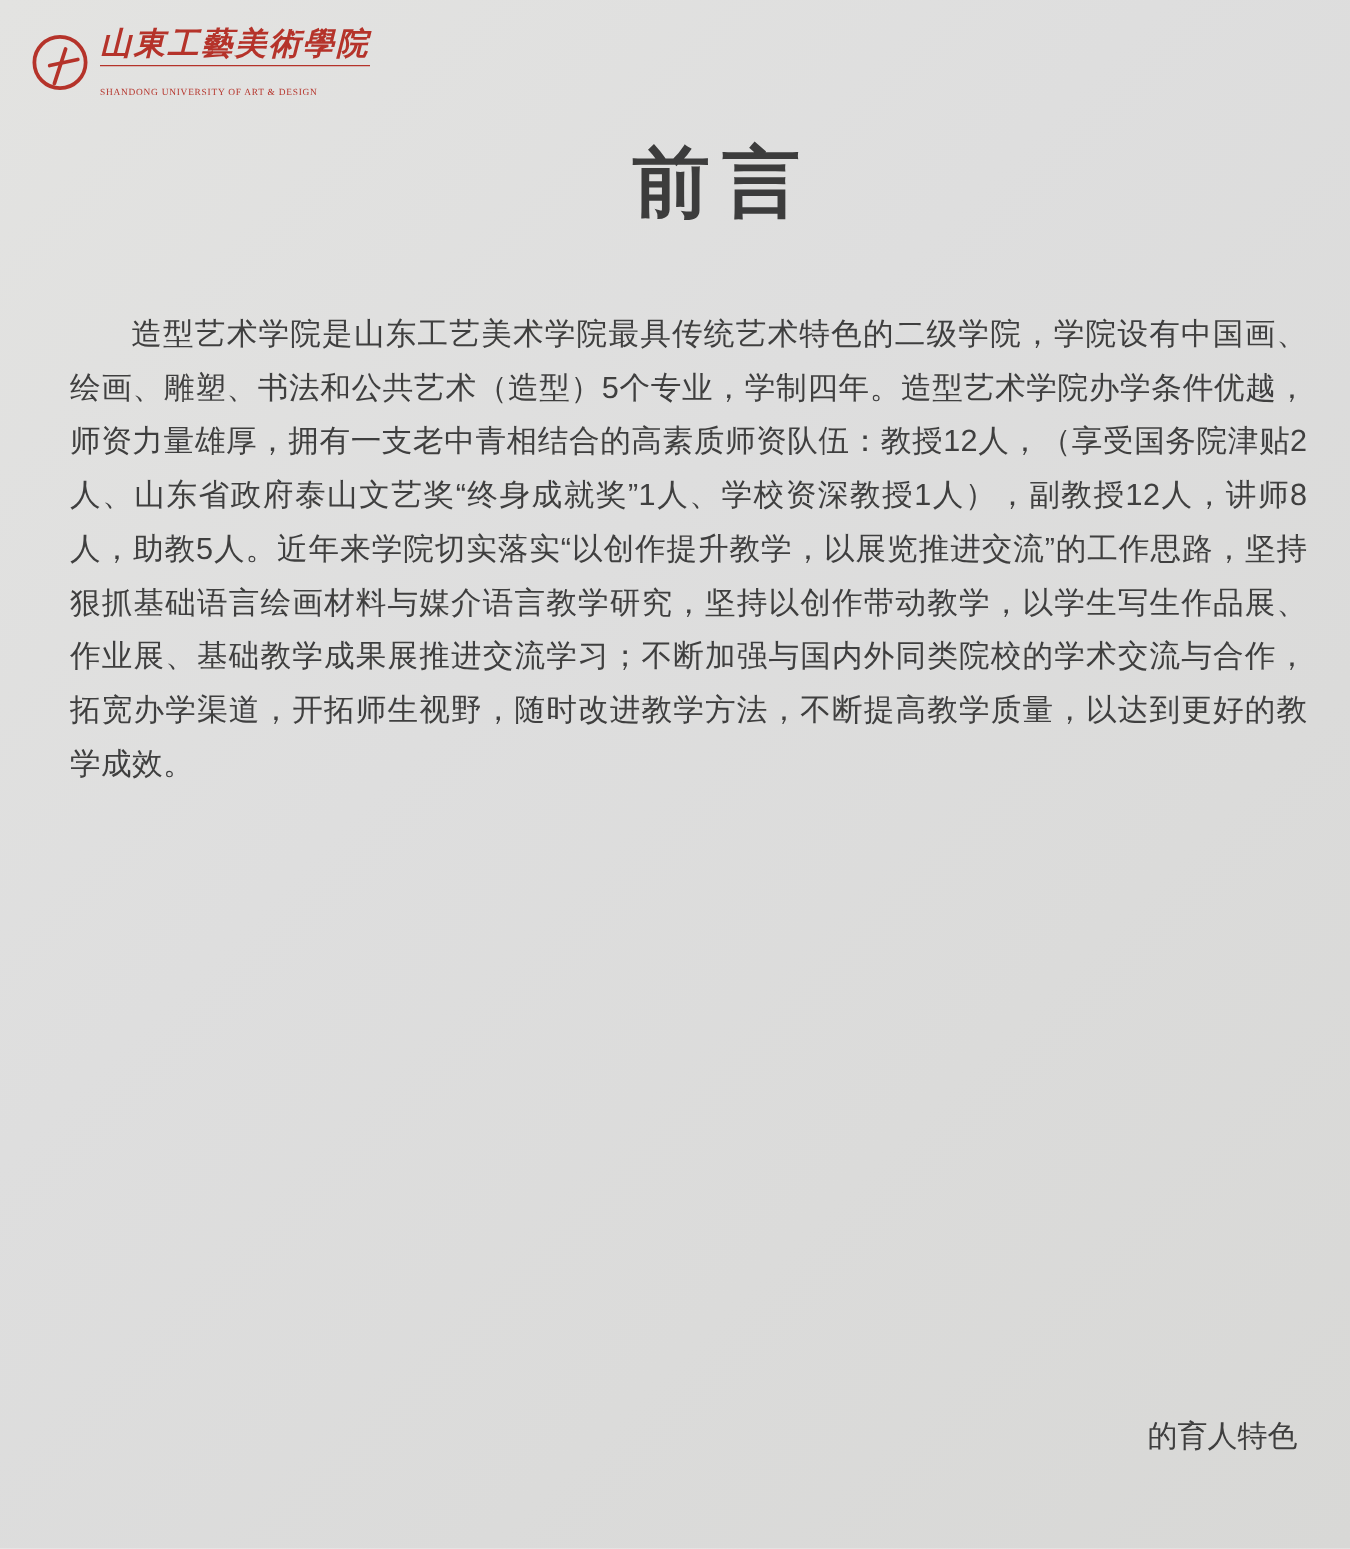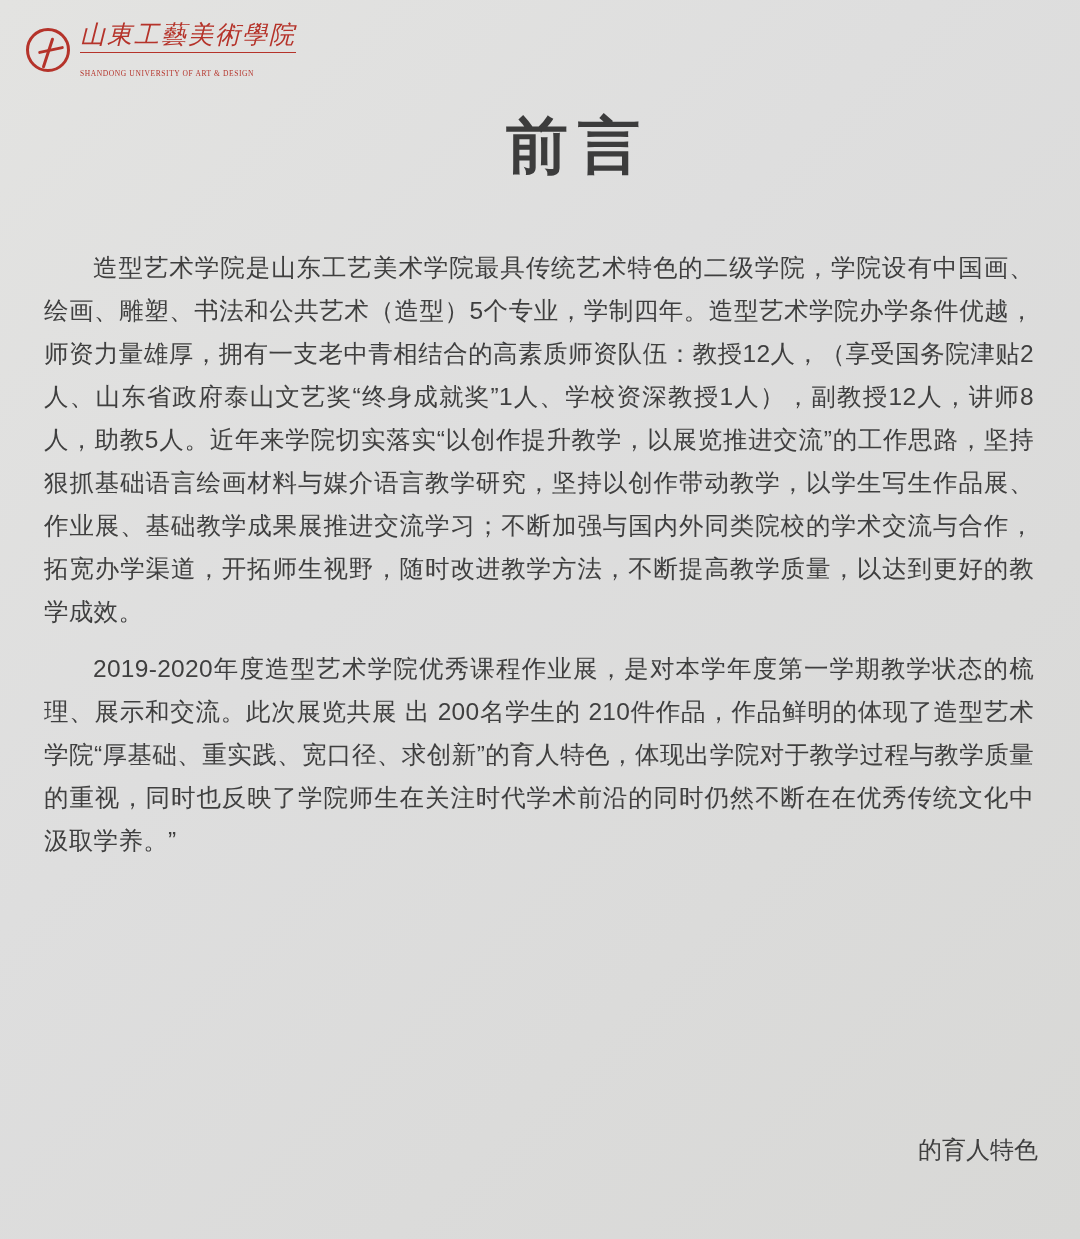--- a/index.html
+++ b/index.html
@@ -58,21 +58,21 @@
   }
   .logo-text {
     display: flex;
     flex-direction: column;
     justify-content: center;
     line-height: 1;
   }
   .logo-cn {
     font-family: "DejaVu Serif", "Liberation Serif", serif;
     font-size: 25px;
-    font-weight: 400;
+    font-weight: 700;
     color: #b5332a;
     letter-spacing: 2px;
     font-style: italic;
     text-align: right;
   }
   .logo-en {
     margin-top: 5px;
     font-size: 7.5px;
     letter-spacing: 0.6px;
     color: #b5332a;
@@ -93,21 +93,21 @@
     font-weight: 700;
     color: #3c3c3c;
     letter-spacing: 10px;
     padding-left: 38px;
   }
 
   
   .content {
     position: absolute;
     top: 246px;
-    left: 44px;
+    left: 56px;
     width: 990px;
   }
   .para {
     font-size: 24.5px;
     line-height: 43px;
     text-align: justify;
     text-justify: inter-ideograph;
     text-indent: 2em;
     color: #3f3f3f;
     margin: 0 0 14px 0;
@@ -140,18 +140,17 @@
   <div class="logo-text">
     <div class="logo-cn">山東工藝美術學院</div>
     <div class="logo-en">SHANDONG UNIVERSITY OF ART &amp; DESIGN</div>
   </div>
 </div>
 
 <div class="page-title">前言</div>
 
 <div class="content">
   <p class="para">造型艺术学院是山东工艺美术学院最具传统艺术特色的二级学院，学院设有中国画、绘画、雕塑、书法和公共艺术（造型）5个专业，学制四年。造型艺术学院办学条件优越，师资力量雄厚，拥有一支老中青相结合的高素质师资队伍：教授12人，（享受国务院津贴2人、山东省政府泰山文艺奖“终身成就奖”1人、学校资深教授1人），副教授12人，讲师8人，助教5人。近年来学院切实落实“以创作提升教学，以展览推进交流”的工作思路，坚持狠抓基础语言绘画材料与媒介语言教学研究，坚持以创作带动教学，以学生写生作品展、作业展、基础教学成果展推进交流学习；不断加强与国内外同类院校的学术交流与合作，拓宽办学渠道，开拓师生视野，随时改进教学方法，不断提高教学质量，以达到更好的教学成效。</p>
-  <p class="para">2019-2020年度造型艺术学院优秀课程作业展，是对本学年度第一学期教学状态的梳理、展示和交流。此次展览共展 出 200名学生的 210件作品，作品鲜明的体现了造型艺术学院“厚基础、重实践、宽口径、求创新”的育人特色，体现出学院对于教学过程与教学质量的重视，同时也反映了学院师生在关注时代学术前沿的同时仍然不断在在优秀传统文化中汲取学养。”</p>
 </div>
 
 <div class="signature">
   <div class="sig-org">的育人特色</div>
 </div>
 
 </body></html>

